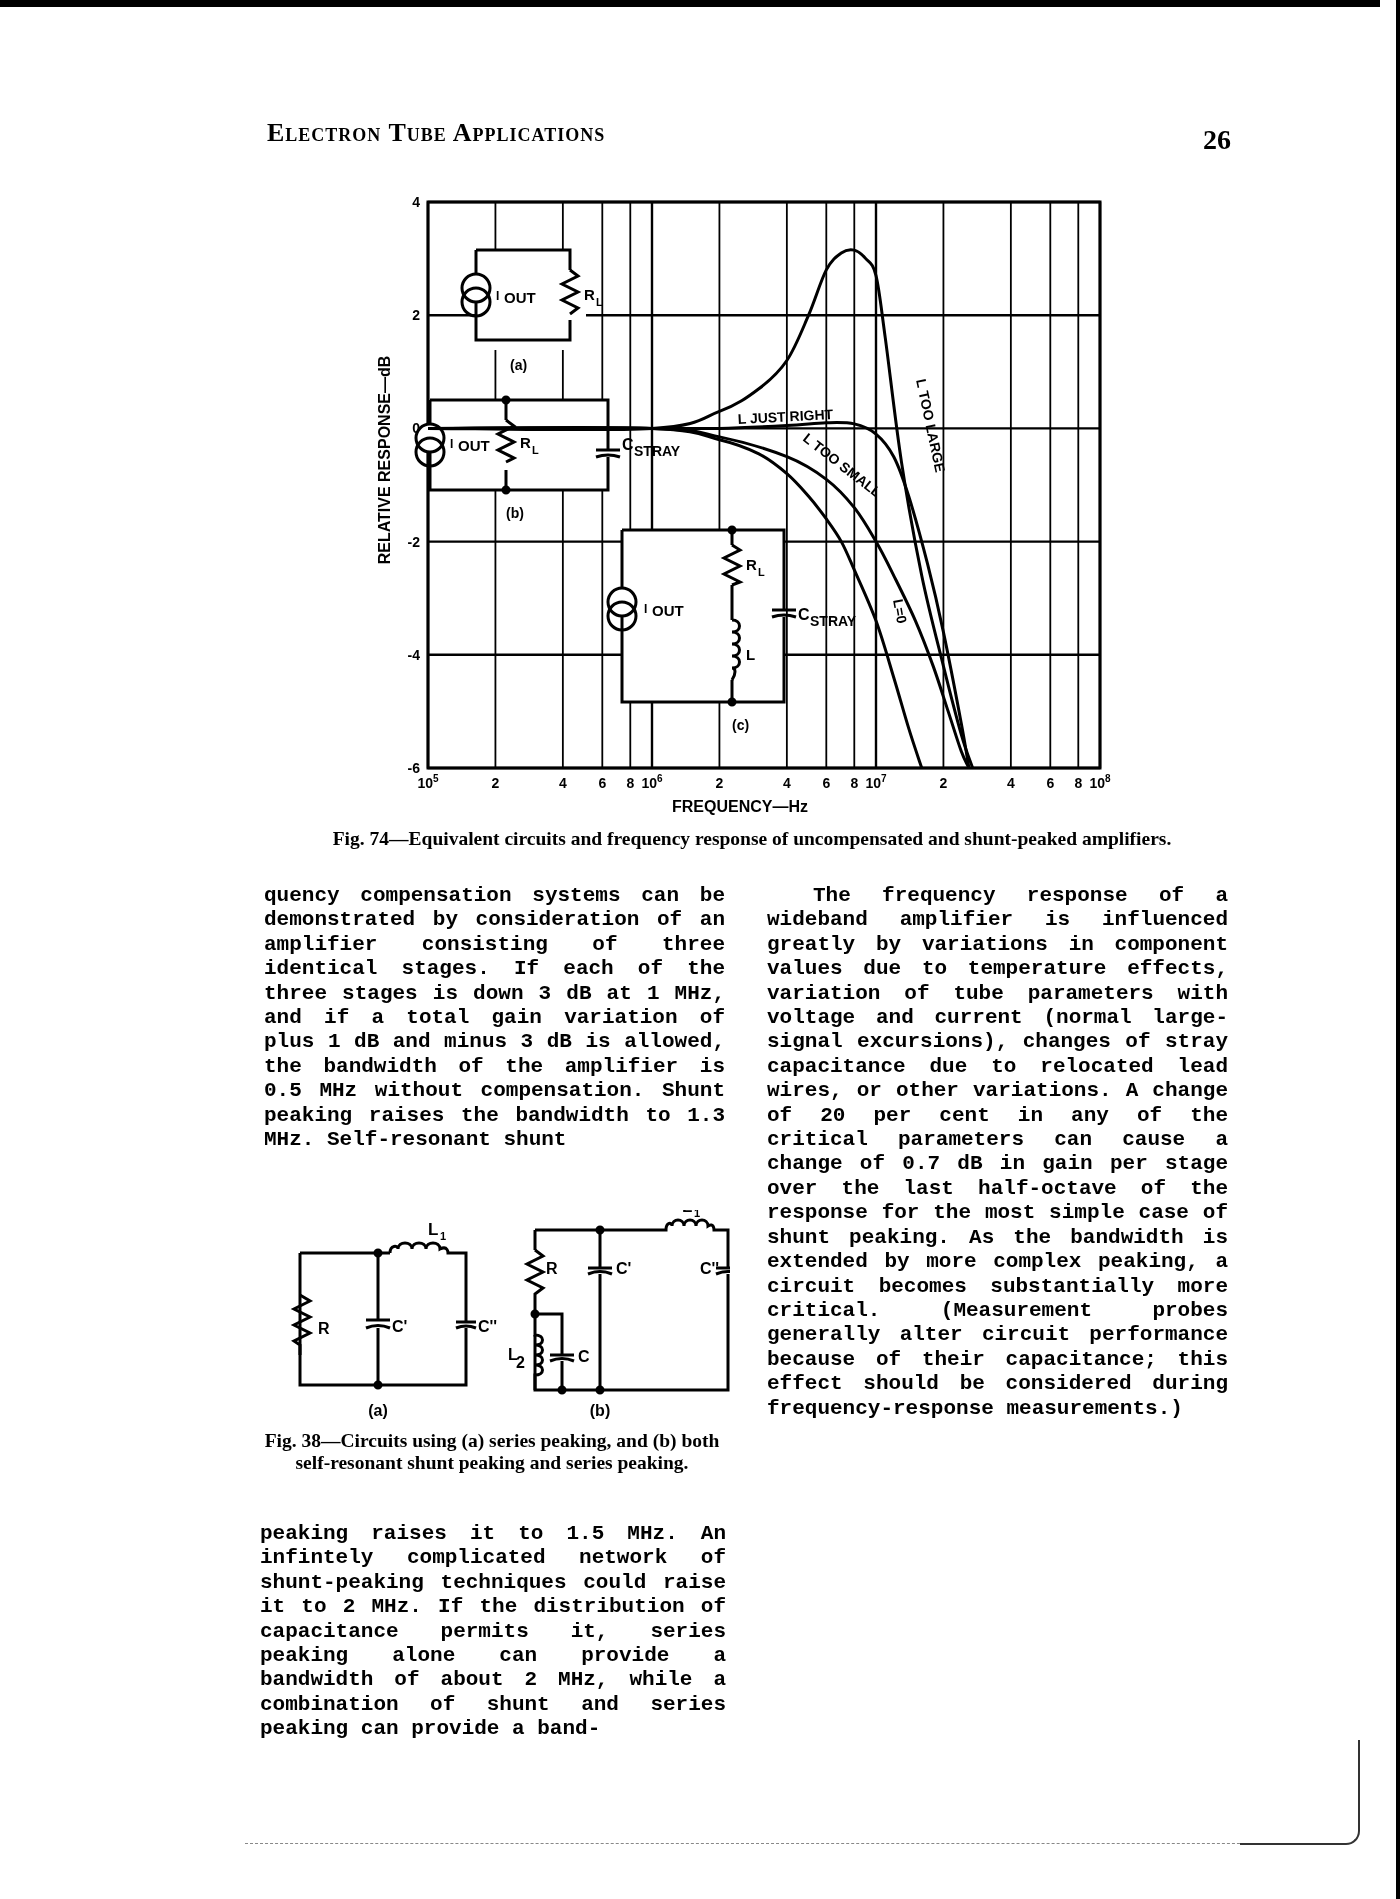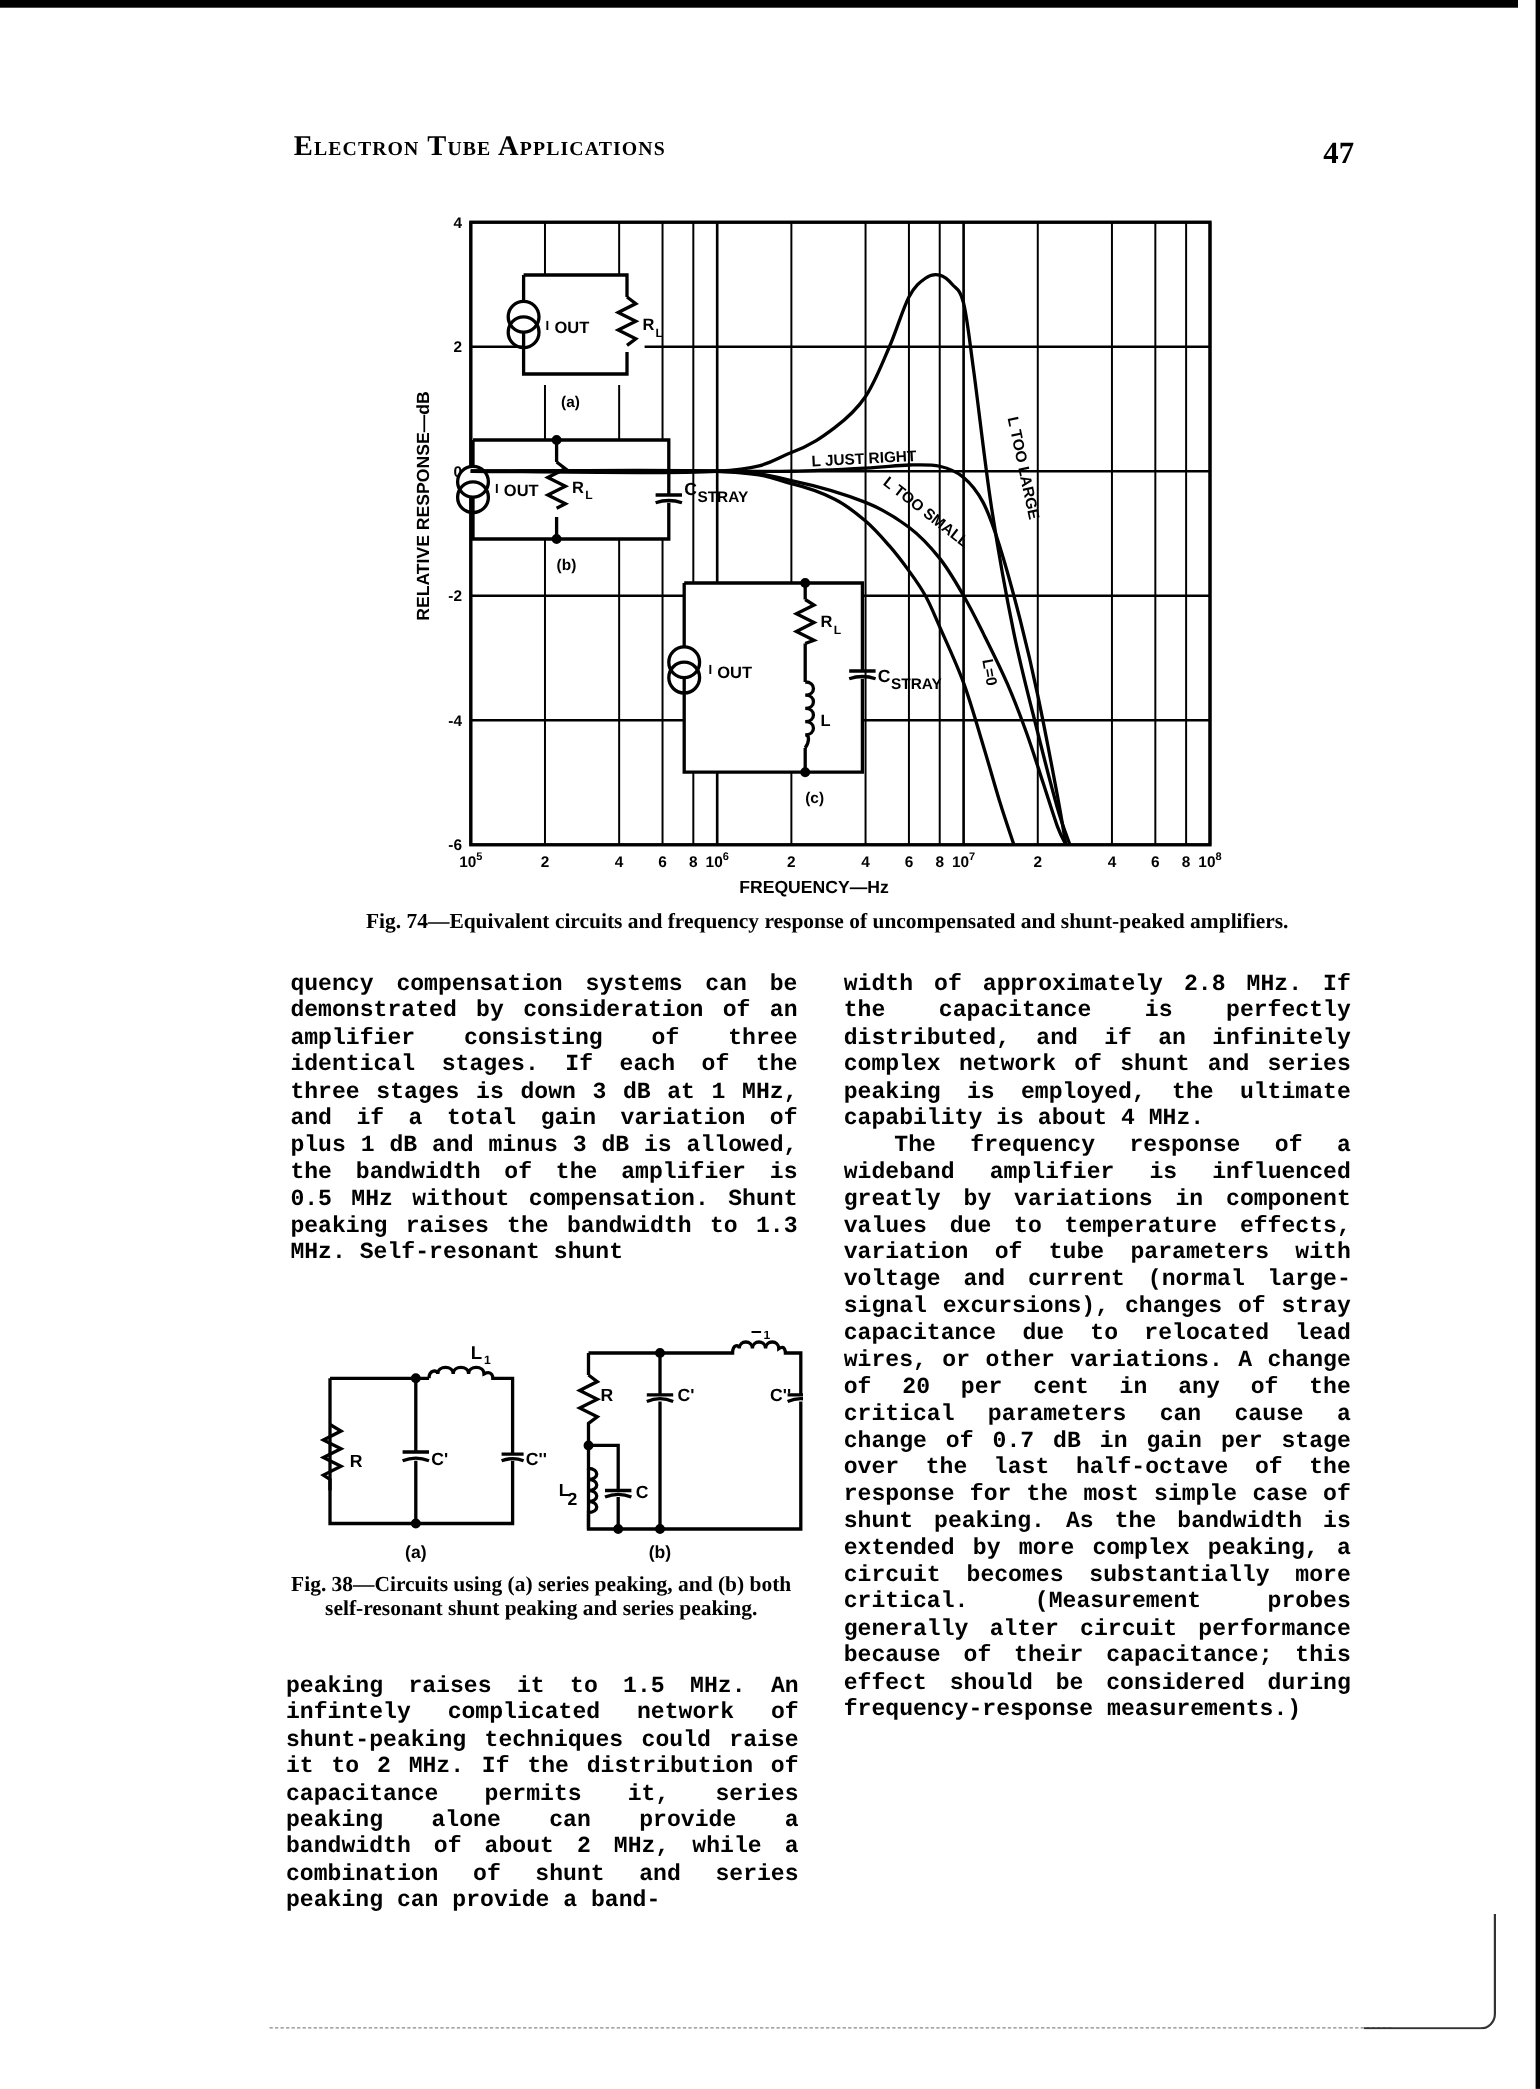--- a/index.html
+++ b/index.html
@@ -18,21 +18,21 @@
   .corner { position: absolute; left: 1240px; top: 1740px; width: 118px; height: 103px; border-right: 2px solid #333; border-bottom: 2px solid #333; border-bottom-right-radius: 14px; }
   svg text { font-family: "Liberation Sans", sans-serif; font-weight: bold; }
 </style>
 </head>
 <body>
 
 <div class="topbar"></div>
 <div class="rightbar"></div>
 
 <div class="header-title">Electron Tube Applications</div>
-<div class="page-number">47</div>
+<div class="page-number">26</div>
 
 <svg id="fig74" width="760" height="640" viewBox="0 0 760 640">
   <g id="grid-layer">
       <line x1="68" y1="12" x2="68" y2="578" stroke="#000" stroke-width="2.4"></line>
       <line x1="135.4307190287318" y1="12" x2="135.4307190287318" y2="578" stroke="#000" stroke-width="1.8"></line>
       <line x1="202.8614380574636" y1="12" x2="202.8614380574636" y2="578" stroke="#000" stroke-width="1.8"></line>
       <line x1="242.30588008593622" y1="12" x2="242.30588008593622" y2="578" stroke="#000" stroke-width="1.8"></line>
       <line x1="270.2921570861954" y1="12" x2="270.2921570861954" y2="578" stroke="#000" stroke-width="1.8"></line>
       <line x1="292" y1="12" x2="292" y2="578" stroke="#000" stroke-width="2.4"></line>
       <line x1="359.4307190287318" y1="12" x2="359.4307190287318" y2="578" stroke="#000" stroke-width="1.8"></line>
@@ -190,18 +190,17 @@
   <text x="320" y="206" font-size="16" text-anchor="middle">(b)</text>
 </svg>
 
 <div class="fig-caption" style="left:262px; top:1430px; width:460px;">Fig. 38—Circuits using (a) series peaking, and (b) both self-resonant shunt peaking and series peaking.</div>
 
 <div class="col" style="left:260px; top:1522px; width:466px;">
   <p>peaking raises it to 1.5 MHz. An infintely complicated network of shunt-peaking techniques could raise it to 2 MHz. If the distribution of capacitance permits it, series peaking alone can provide a bandwidth of about 2 MHz, while a combination of shunt and series peaking can provide a band-</p>
 </div>
 
 <div class="col" style="left:767px; top:884px; width:461px;">
-  <p>width of approximately 2.8 MHz. If the capacitance is perfectly distributed, and if an infinitely complex network of shunt and series peaking is employed, the ultimate capability is about 4 MHz.</p>
   <p class="indent">The frequency response of a wideband amplifier is influenced greatly by variations in component values due to temperature effects, variation of tube parameters with voltage and current (normal large-signal excursions), changes of stray capacitance due to relocated lead wires, or other variations. A change of 20 per cent in any of the critical parameters can cause a change of 0.7 dB in gain per stage over the last half-octave of the response for the most simple case of shunt peaking. As the bandwidth is extended by more complex peaking, a circuit becomes substantially more critical. (Measurement probes generally alter circuit performance because of their capacitance; this effect should be considered during frequency-response measurements.)</p>
 </div>
 
 <div class="bottomline"></div>
 <div class="corner"></div>
 
 </body></html>

